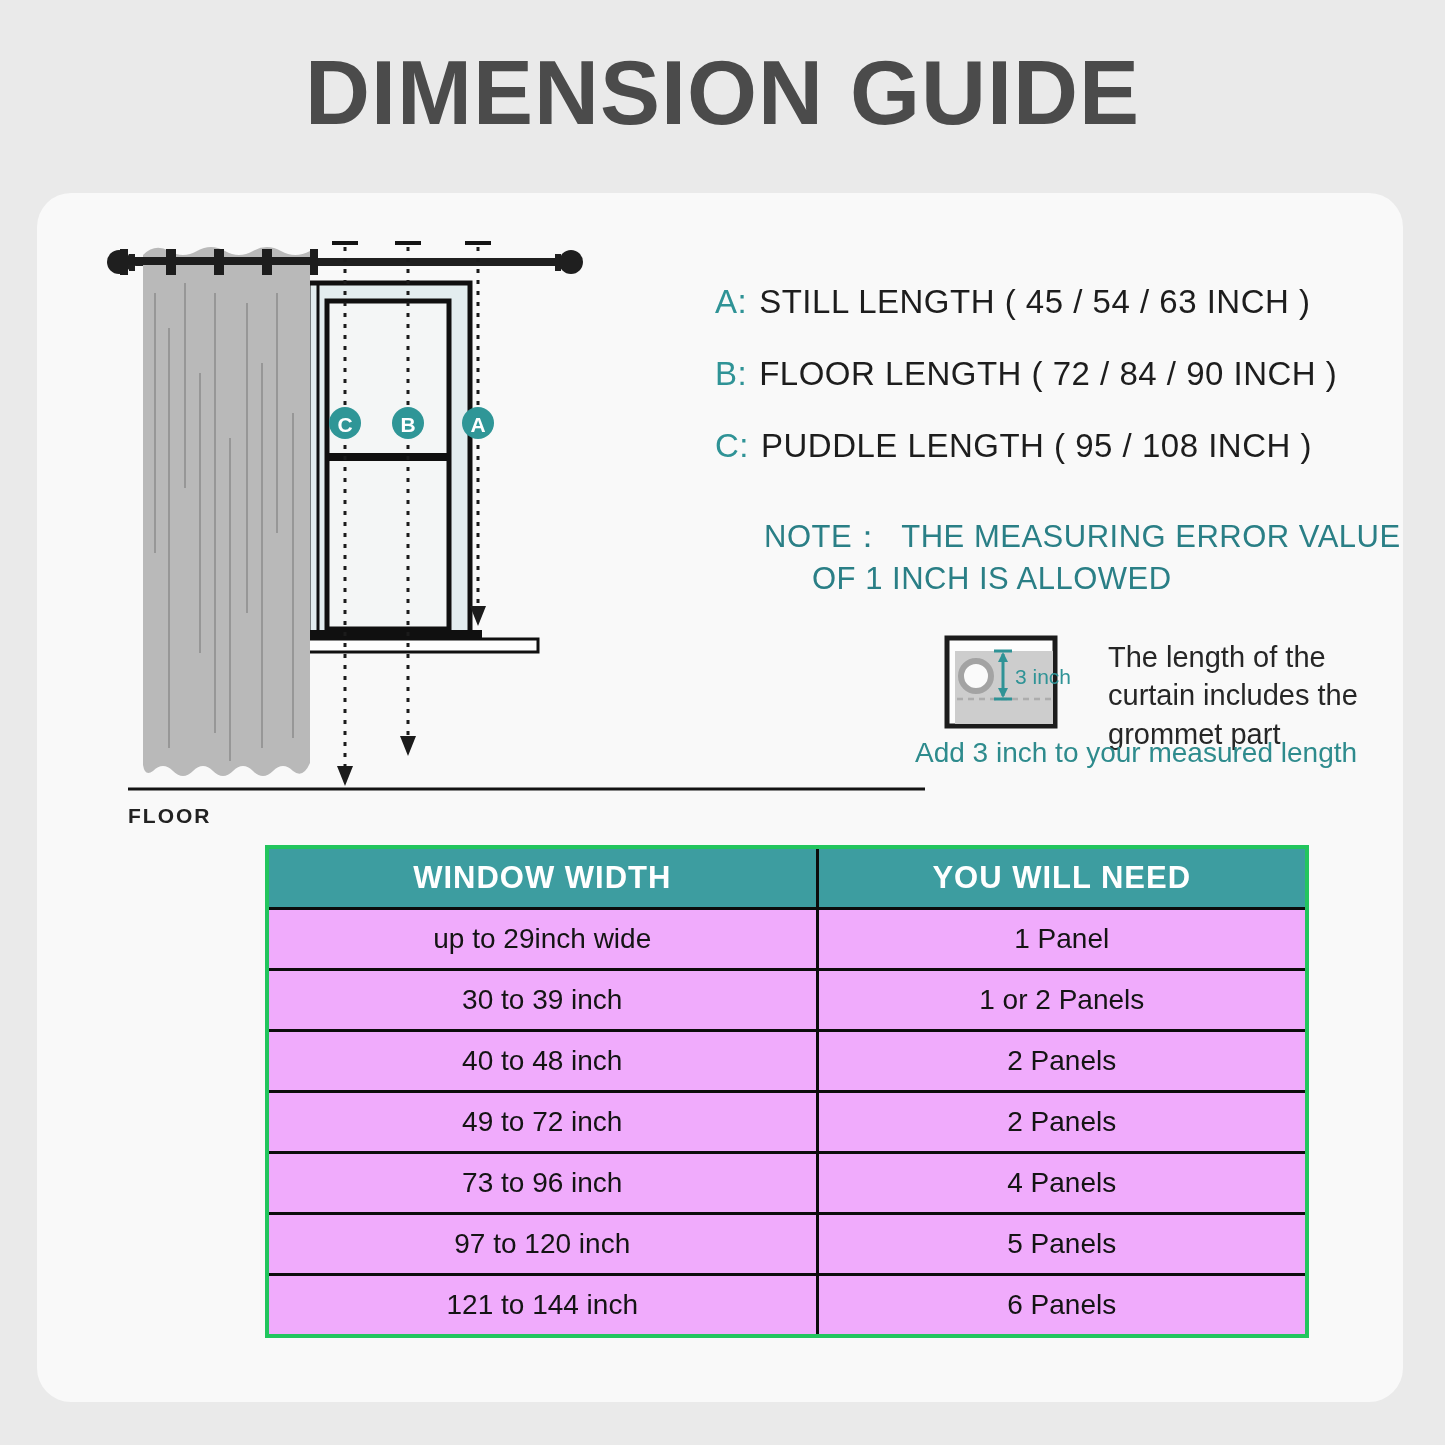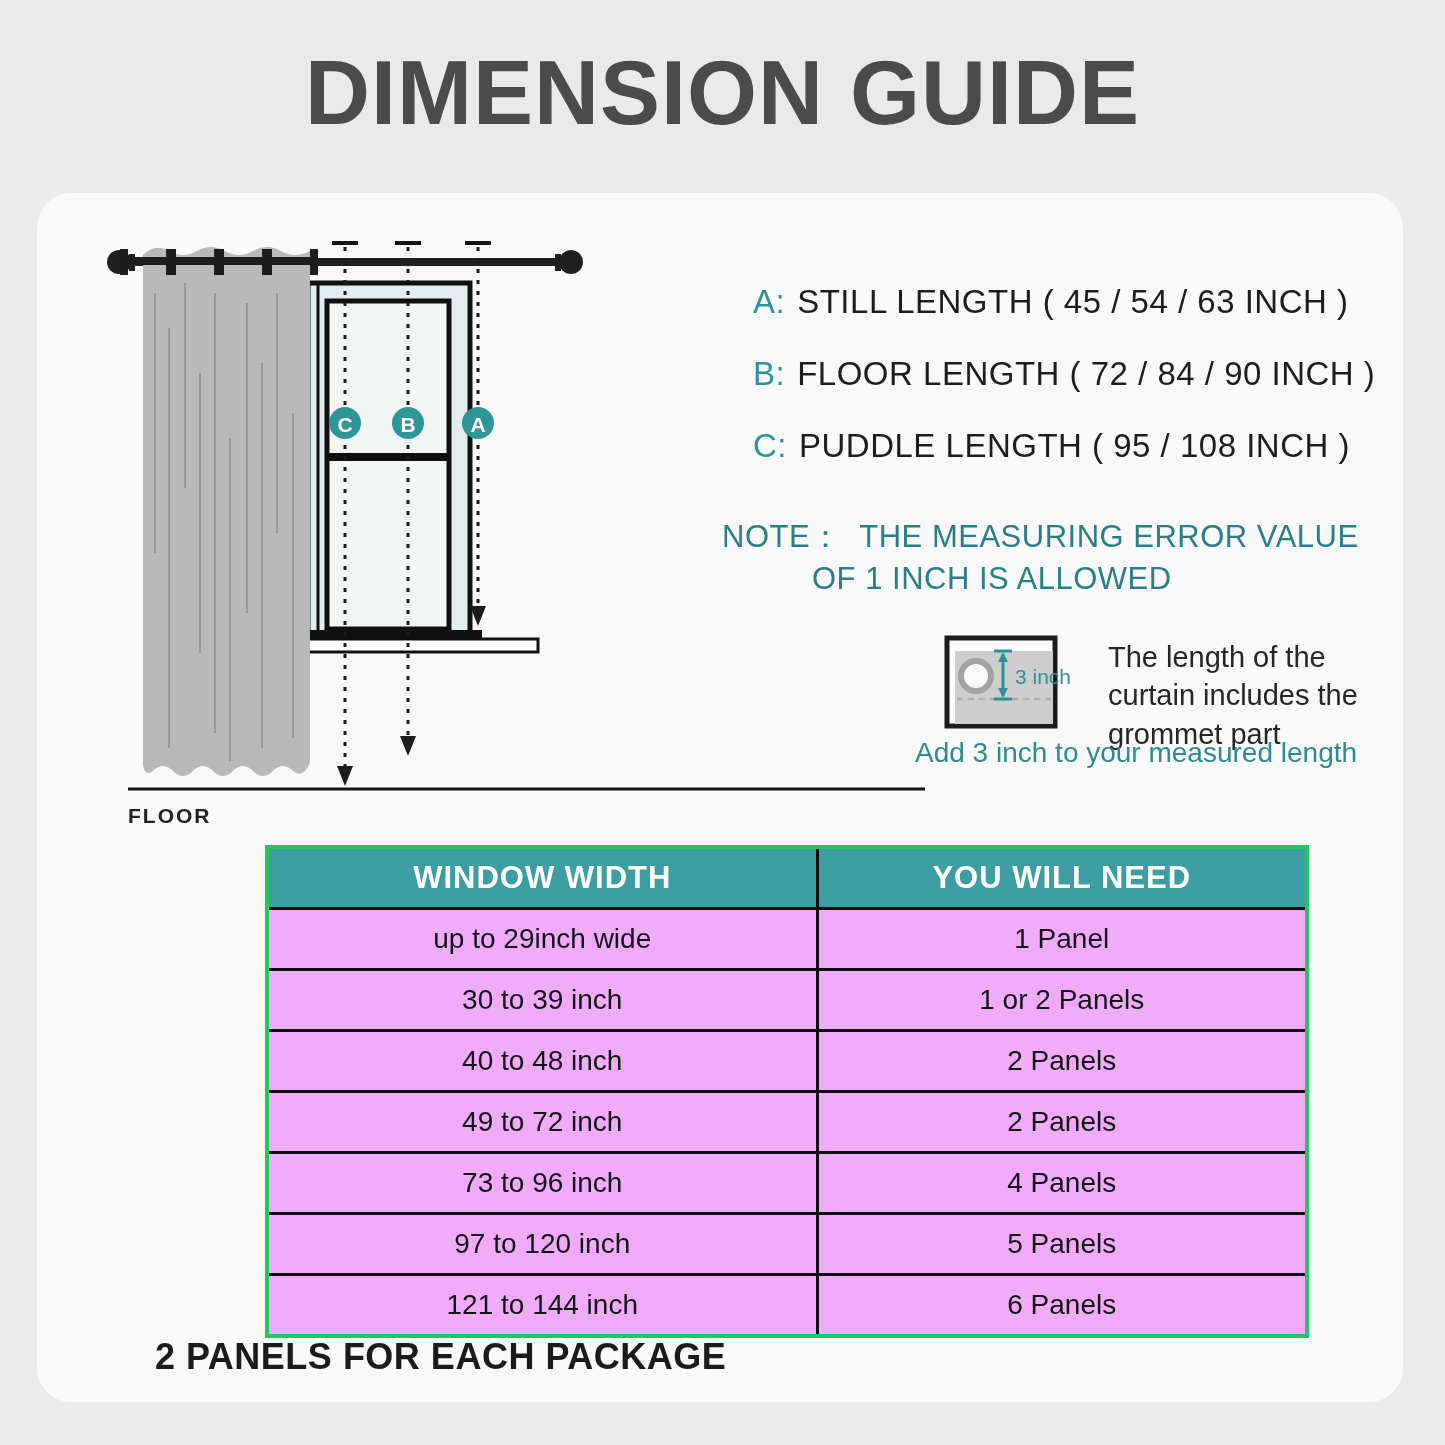--- a/index.html
+++ b/index.html
@@ -17,29 +17,29 @@
     color:#4b4b4b;letter-spacing:1px;white-space:nowrap;
   }
   .panel{
     position:absolute;left:37px;top:193px;width:1366px;height:1209px;
     background:#f9f9f9;border-radius:34px;
   }
   svg.diagram{position:absolute;left:97px;top:233px;}
   svg.grommet{position:absolute;left:943px;top:634px;}
   .meas{
     position:absolute;left:715px;font-size:33px;color:#1d1d1d;
-    white-space:nowrap;letter-spacing:.5px;margin-left:38px;
+    white-space:nowrap;letter-spacing:.5px;
   }
   .meas .mlabel{color:#2f9396;margin-right:12px;}
   .m0{top:283px}.m1{top:355px}.m2{top:427px}
   .note-line{
     position:absolute;font-size:31px;color:#2a7f86;
     letter-spacing:.5px;white-space:pre;
   }
-  .note1{left:722px;top:516px;}
+  .note1{left:764px;top:516px;}
   .note2{left:812px;top:561px;}
   .grom-desc{
     position:absolute;left:1108px;top:638px;width:250px;
     font-size:29px;line-height:1.32;color:#262626;
   }
   .grom-tip{
     position:absolute;left:915px;top:737px;font-size:28px;
     color:#2e8b8d;white-space:nowrap;
   }
   table.guide{
@@ -224,15 +224,14 @@
         <td>97 to 120 inch</td>
         <td>5 Panels</td>
       </tr>
       <tr>
         <td>121 to 144 inch</td>
         <td>6 Panels</td>
       </tr>
     </tbody>
   </table>
 
-  <div class="footer">2 PANELS FOR EACH PACKAGE</div>
 
 </div>
 
 </body></html>

